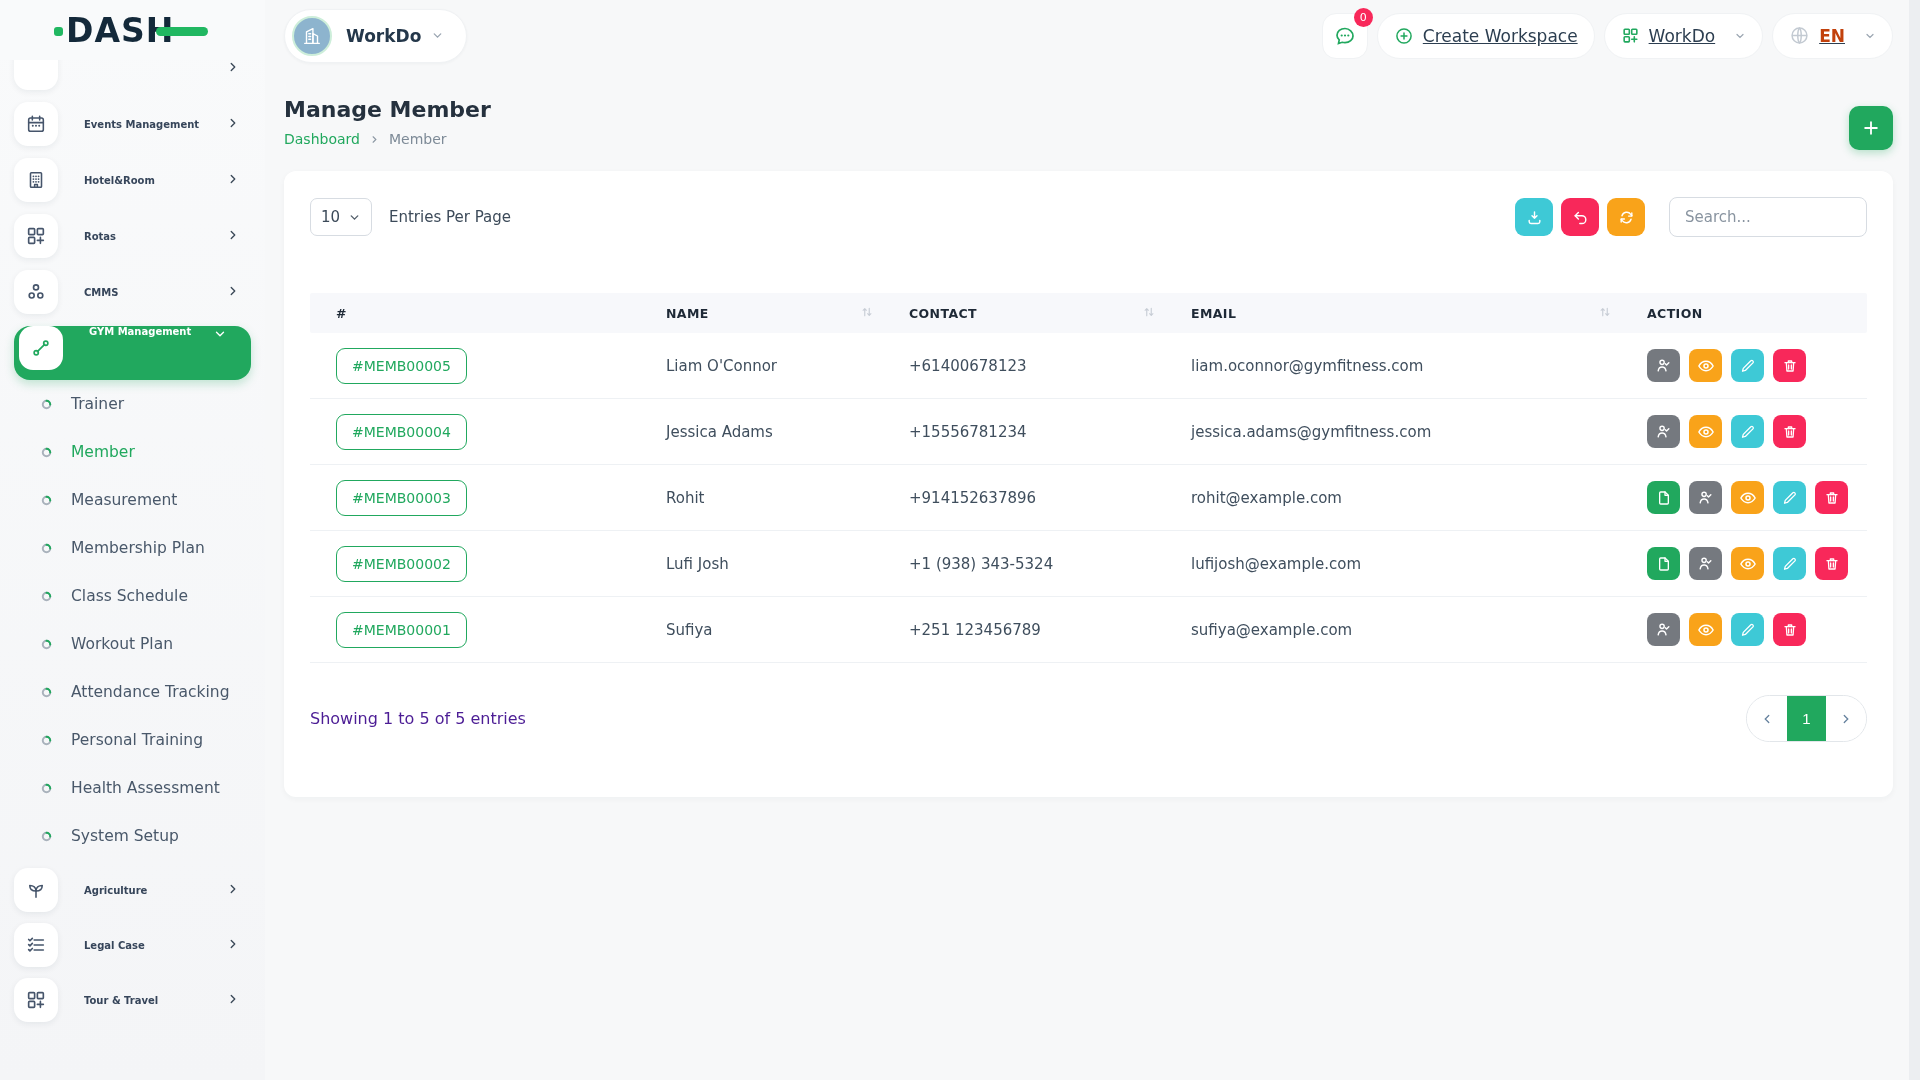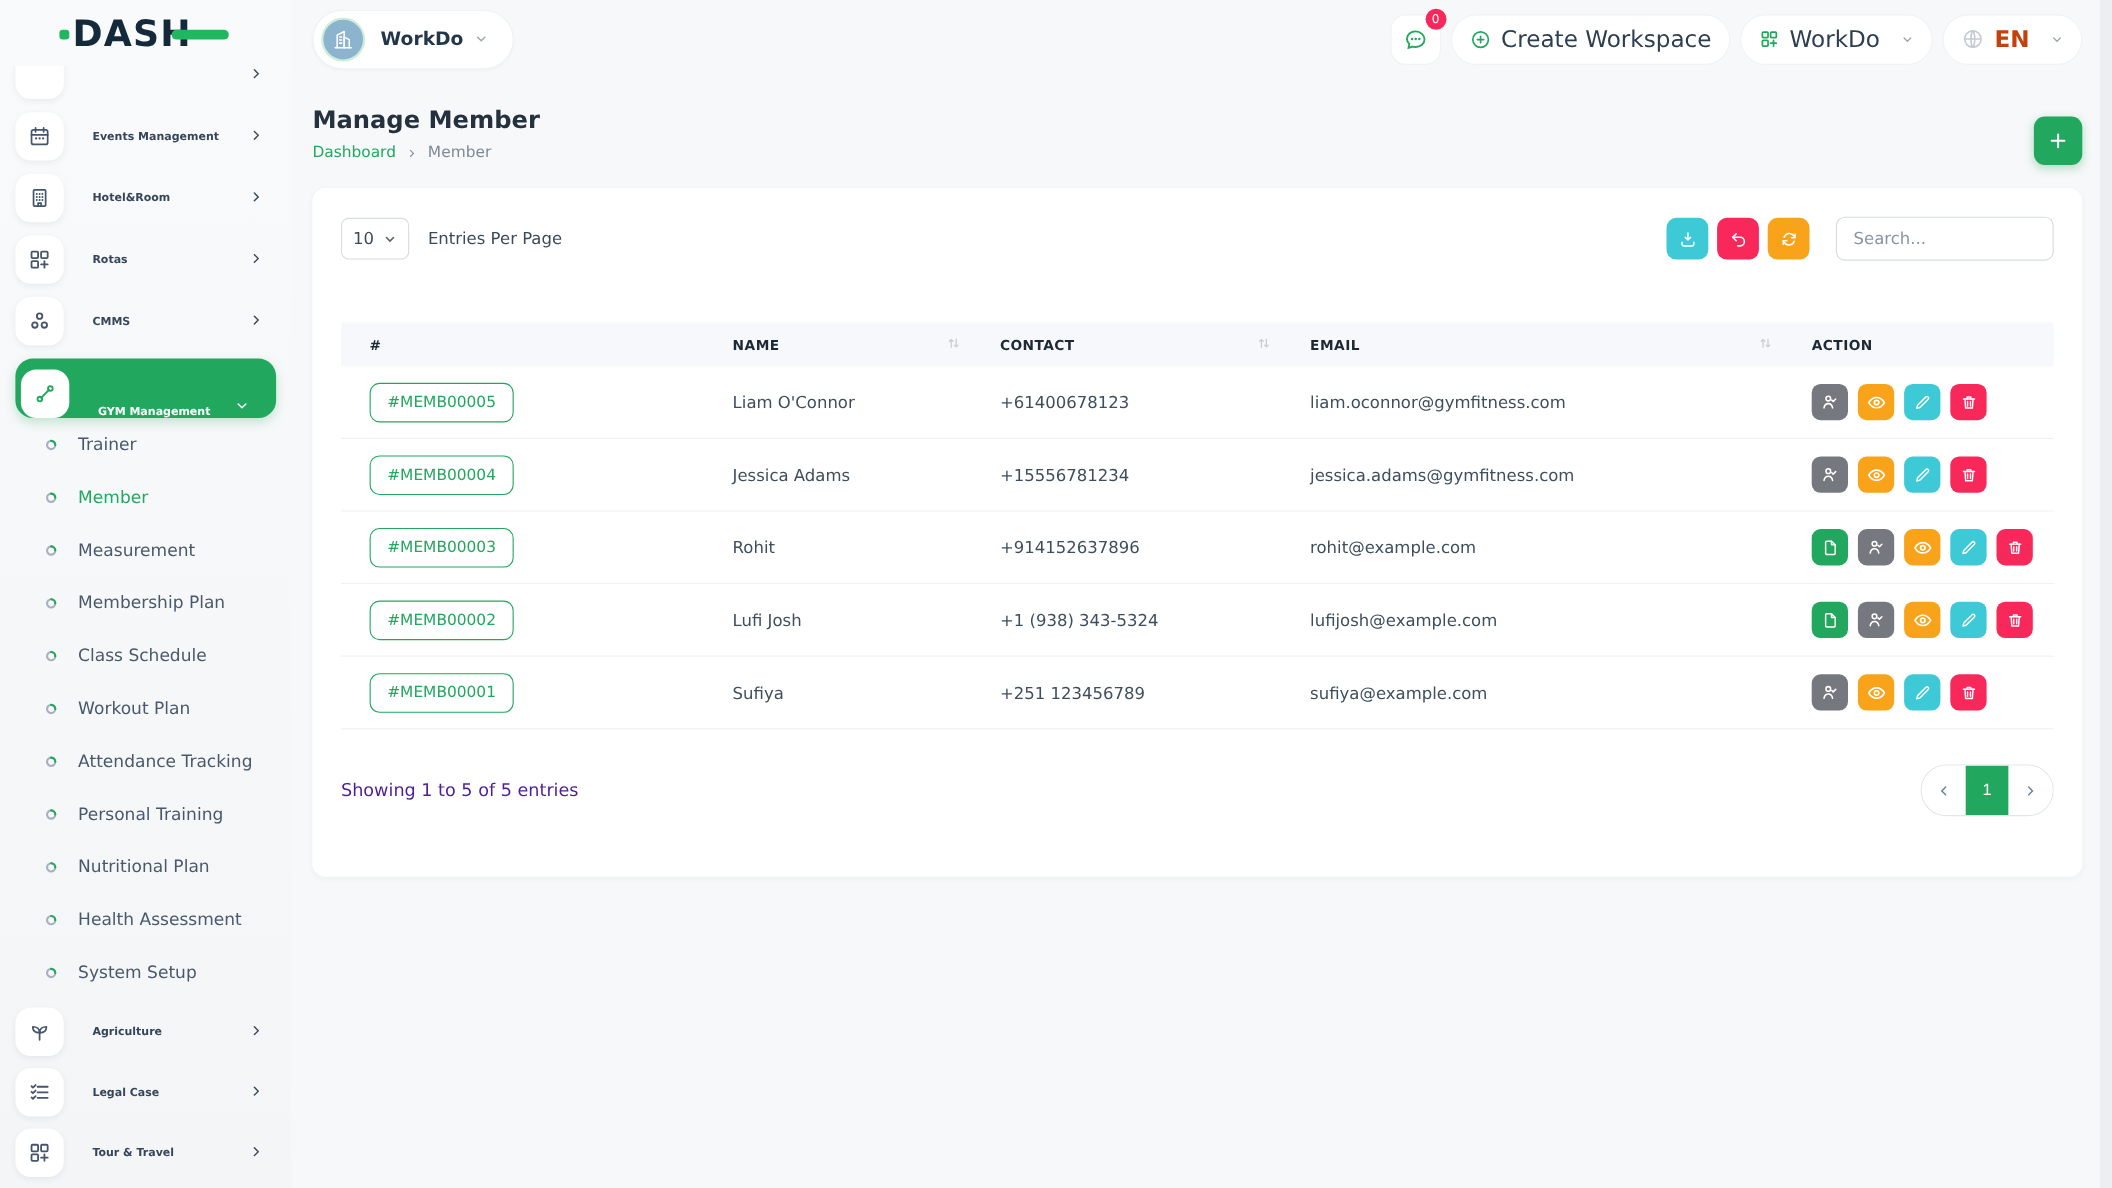--- a/index.html
+++ b/index.html
@@ -30,21 +30,21 @@
     display: flex; align-items: center; height: 44px; margin: 0 25px 12px 14px; cursor: pointer;
   }
   .nav-ico {
     width: 44px; height: 44px; border-radius: 14px; background: #ffffff;
     box-shadow: 0 2px 6px rgba(20,40,60,.07); display: flex; align-items: center; justify-content: center;
     color: #46556b; flex: 0 0 44px;
   }
   .nav-label { margin-left: 26px; font-size: 10px; font-weight: 700; color: #36455a; }
   .nav-chev { margin-left: auto; color: #3c4a59; }
   .nav-pill {
-    display: flex; align-items: flex-end; height: 54px; margin: 2px 14px 0 14px; padding: 0 24px 0 5px;
+    display: flex; align-items: flex-start; height: 54px; margin: 2px 14px 0 14px; padding: 0 24px 0 5px;
     background: #21a85e; border-radius: 16px; cursor: pointer; box-shadow: 0 4px 10px rgba(33,168,94,.25);
   }
   .nav-pill .nav-ico { color: #21a85e; box-shadow: none; }
   .nav-pill .nav-label { color: #fff; }
   .nav-pill .nav-chev { color: #fff; }
   .sub-item { display: flex; align-items: center; height: 48px; padding-left: 40px; cursor: pointer; }
   .sub-label { margin-left: 18px; font-size: 15.5px; color: #49586a; }
   .sub-item.active .sub-label { color: #21a85e; }
   .bot-gap { height: 8px; }
 
@@ -66,21 +66,21 @@
   .chat-btn {
     position: relative; width: 46px; height: 46px; background: #fff; border: 1px solid #f0f2f4;
     border-radius: 14px; display: flex; align-items: center; justify-content: center; color: #21a85e; cursor: pointer;
   }
   .chat-badge {
     position: absolute; top: -6px; right: -6px; min-width: 19px; height: 19px; border-radius: 10px;
     background: #f8285a; color: #fff; font-size: 11px; display: flex; align-items: center; justify-content: center; padding: 0 5px;
   }
   .top-pill {
     display: flex; align-items: center; height: 46px; background: #fff; border: 1px solid #f0f2f4;
-    border-radius: 23px; padding: 0 16px; font-size: 21px; color: #2c3e50; cursor: pointer; gap: 9px;
+    border-radius: 23px; padding: 0 16px; font-size: 17px; color: #2c3e50; cursor: pointer; gap: 9px; text-decoration: underline;
   }
   .top-pill .green { color: #21a85e; }
   .lang-code { color: #c2410c; font-weight: 600; }
   .globe { color: #c3cad2; }
 
   .page-head { display: flex; align-items: flex-start; margin-top: 26px; }
   .page-title { font-size: 22px; font-weight: 700; color: #25313e; }
   .breadcrumb { display: flex; align-items: center; gap: 9px; margin-top: 9px; font-size: 14px; }
   .bc-root { color: #21a85e; cursor: pointer; }
   .bc-sep { color: #8b97a3; }
@@ -326,29 +326,20 @@
         </span>
         <span class="sub-label">Personal Training</span>
       </div>
       <div class="sub-item">
     <span class="icn ">
           <svg width="13" height="13" viewBox="0 0 16 16">
             <circle cx="8" cy="8" r="4.6" fill="none" stroke="#a9b2bc" stroke-width="2.4"></circle>
             <path d="M8 3.4a4.6 4.6 0 0 1 4.6 4.6" fill="none" stroke="#21a85e" stroke-width="2.4" stroke-linecap="round"></path>
           </svg>
         </span>
-        <span class="sub-label">Nutritional Plan</span>
-      </div>
-      <div class="sub-item">
-    <span class="icn ">
-          <svg width="13" height="13" viewBox="0 0 16 16">
-            <circle cx="8" cy="8" r="4.6" fill="none" stroke="#a9b2bc" stroke-width="2.4"></circle>
-            <path d="M8 3.4a4.6 4.6 0 0 1 4.6 4.6" fill="none" stroke="#21a85e" stroke-width="2.4" stroke-linecap="round"></path>
-          </svg>
-        </span>
         <span class="sub-label">Health Assessment</span>
       </div>
       <div class="sub-item">
     <span class="icn ">
           <svg width="13" height="13" viewBox="0 0 16 16">
             <circle cx="8" cy="8" r="4.6" fill="none" stroke="#a9b2bc" stroke-width="2.4"></circle>
             <path d="M8 3.4a4.6 4.6 0 0 1 4.6 4.6" fill="none" stroke="#21a85e" stroke-width="2.4" stroke-linecap="round"></path>
           </svg>
         </span>
         <span class="sub-label">System Setup</span>

